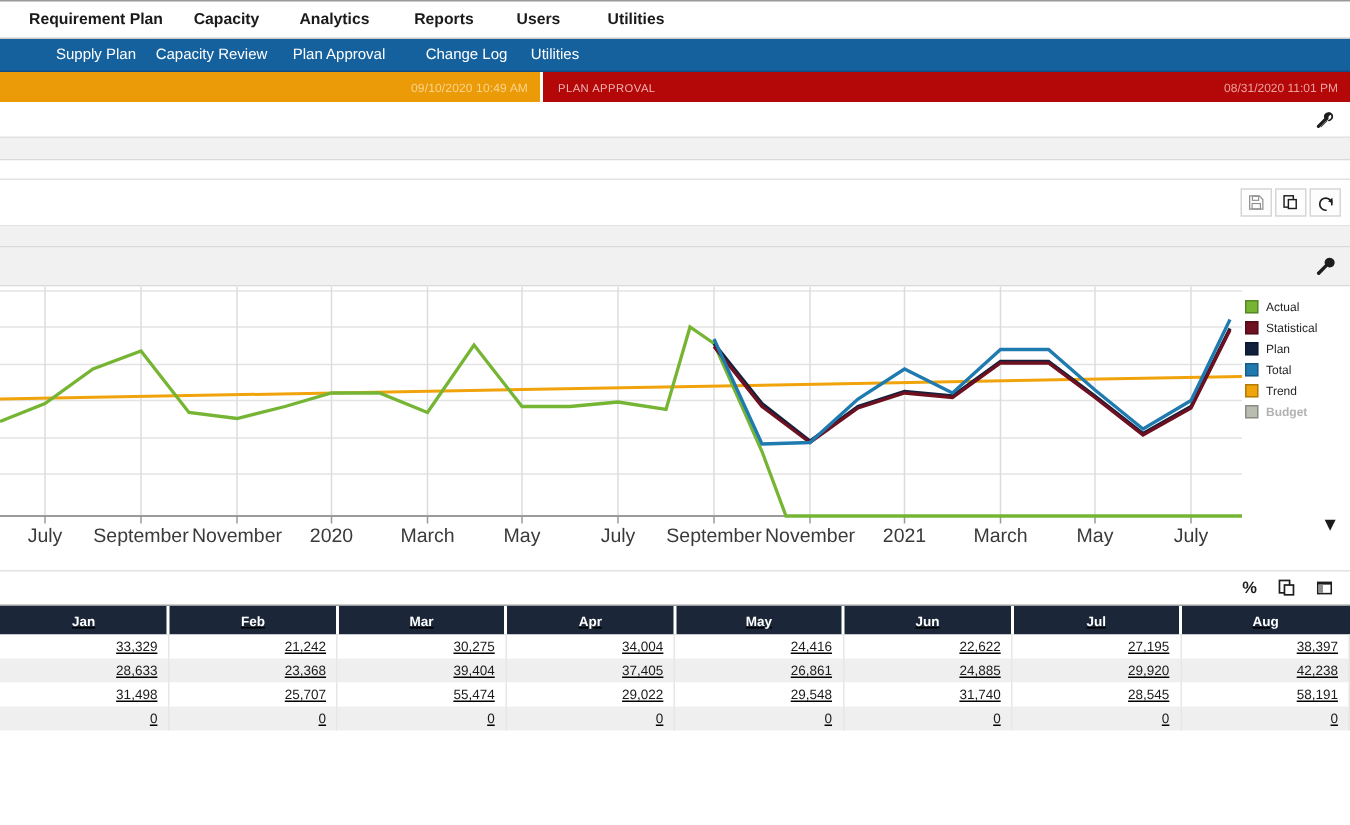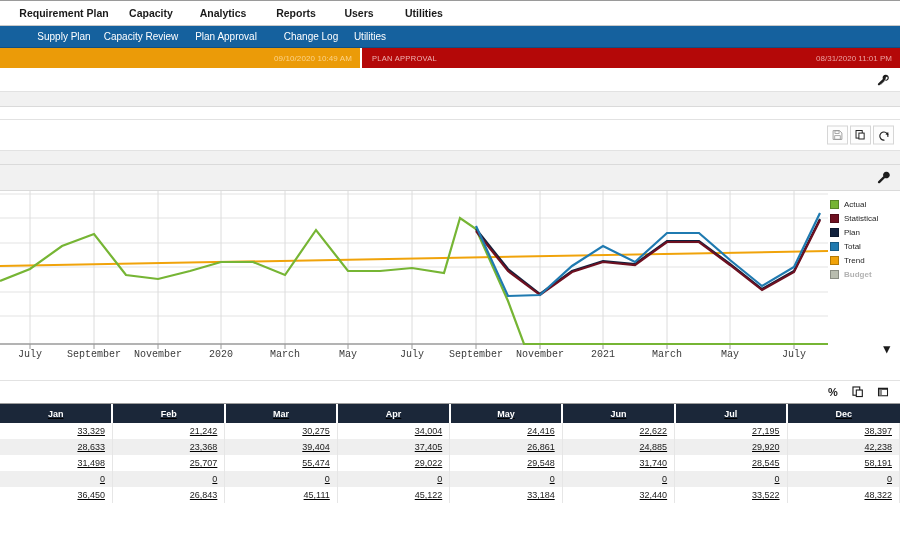--- a/index.html
+++ b/index.html
@@ -132,25 +132,24 @@
   }
   .legend-label { font-size: 8px; color: #252525; white-space: nowrap; }
   .legend-row.disabled .legend-label { color: #b2b2b2; font-weight: bold; }
 
   .xaxis {
     position: absolute; left: 0; right: 0; top: 158px;
     height: 20px;
   }
   .xtick {
     position: absolute;
-    font-size: 10px;
+    font-size: 13px;
     color: #3a3a3a;
     transform: translateX(-50%);
     white-space: nowrap;
-    font-family: Liberation Mono, monospace;
   }
 
   .chevron-down {
     position: absolute; right: 10px; top: 150px;
     font-size: 13px; color: #1a1a1a; font-weight: bold;
   }
 
   
   .tbl-toolbar {
     height: 22px;
@@ -398,21 +397,21 @@
   <table class="grid">
     <thead>
       <tr>
         <th>Jan</th>
         <th>Feb</th>
         <th>Mar</th>
         <th>Apr</th>
         <th>May</th>
         <th>Jun</th>
         <th>Jul</th>
-        <th>Dec</th>
+        <th>Aug</th>
       </tr>
     </thead>
     <tbody>
       <tr>
         <td>33,329</td>
         <td>21,242</td>
         <td>30,275</td>
         <td>34,004</td>
         <td>24,416</td>
         <td>22,622</td>
@@ -442,25 +441,15 @@
       <tr class="alt">
         <td>0</td>
         <td>0</td>
         <td>0</td>
         <td>0</td>
         <td>0</td>
         <td>0</td>
         <td>0</td>
         <td>0</td>
       </tr>
-      <tr class="clipped">
-        <td>36,450</td>
-        <td>26,843</td>
-        <td>45,111</td>
-        <td>45,122</td>
-        <td>33,184</td>
-        <td>32,440</td>
-        <td>33,522</td>
-        <td>48,322</td>
-      </tr>
     </tbody>
   </table>
 </div>
 
 </body></html>

